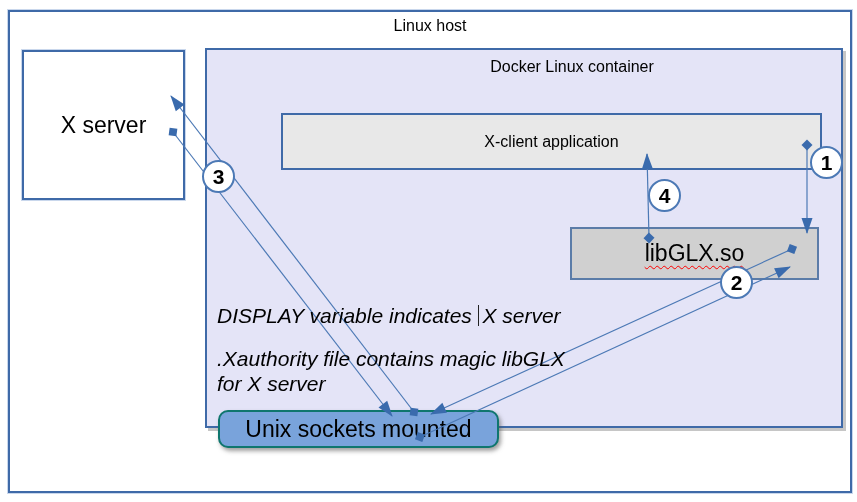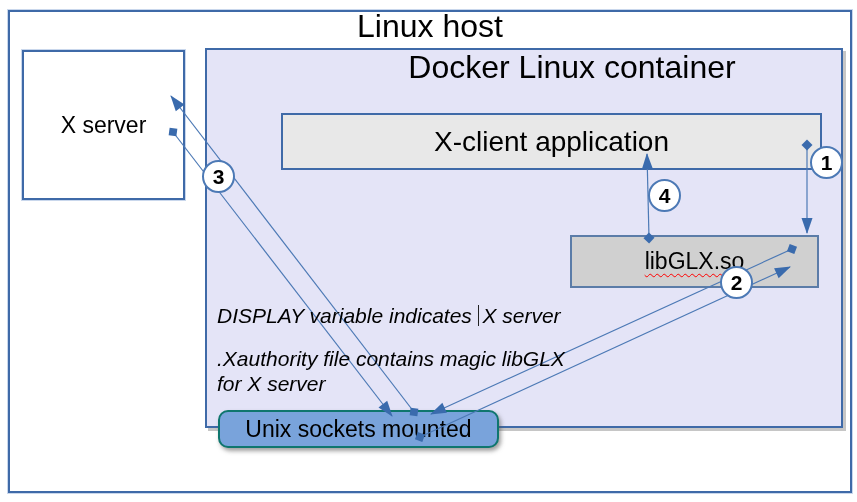--- a/index.html
+++ b/index.html
@@ -36,51 +36,50 @@
   .docker{
     left:205px;top:48px;width:638px;height:380px;
     background:var(--container_fill);
     border:2px solid var(--accent_border);
     box-shadow:3px 3px 0 rgba(128,128,128,0.45);
     z-index:1;
   }
   .title{
     position:absolute;
     text-align:center;
-    font-size:32px;
+    font-size:16px;
     line-height:26px;
     z-index:6;
   }
   .host-title{left:8px;width:844px;top:13px;}
   .docker-title{left:205px;width:734px;top:54px;}
   .xserver{
     left:22px;top:50px;width:163px;height:150px;
     background:#fff;
     border:2px solid var(--accent_border);
     outline:1px solid var(--pale_edge);
     z-index:2;
     display:flex;align-items:center;justify-content:center;
     font-size:23px;
   }
   .xclient{
     left:281px;top:113px;width:541px;height:57px;
     background:var(--x_client_fill);
     border:2px solid var(--accent_border);
     z-index:2;
     display:flex;align-items:center;justify-content:center;
-    font-size:28px;
+    font-size:16px;
   }
   .libglx{
     left:570px;top:227px;width:249px;height:53px;
     background:var(--libglx_fill);
     border:2px solid #5B7CA8;
     z-index:2;
     display:flex;align-items:center;justify-content:center;
     font-size:23px;
-    margin-top:8px;
   }
   .libglx .lbl{
     text-decoration:underline wavy var(--spellcheck_underline);
     text-decoration-thickness:1px;
     text-underline-offset:4px;
   }
   .unix{
     left:218px;top:410px;width:281px;height:38px;
     background:var(--unix_fill);
     border:2px solid #0f766e;

